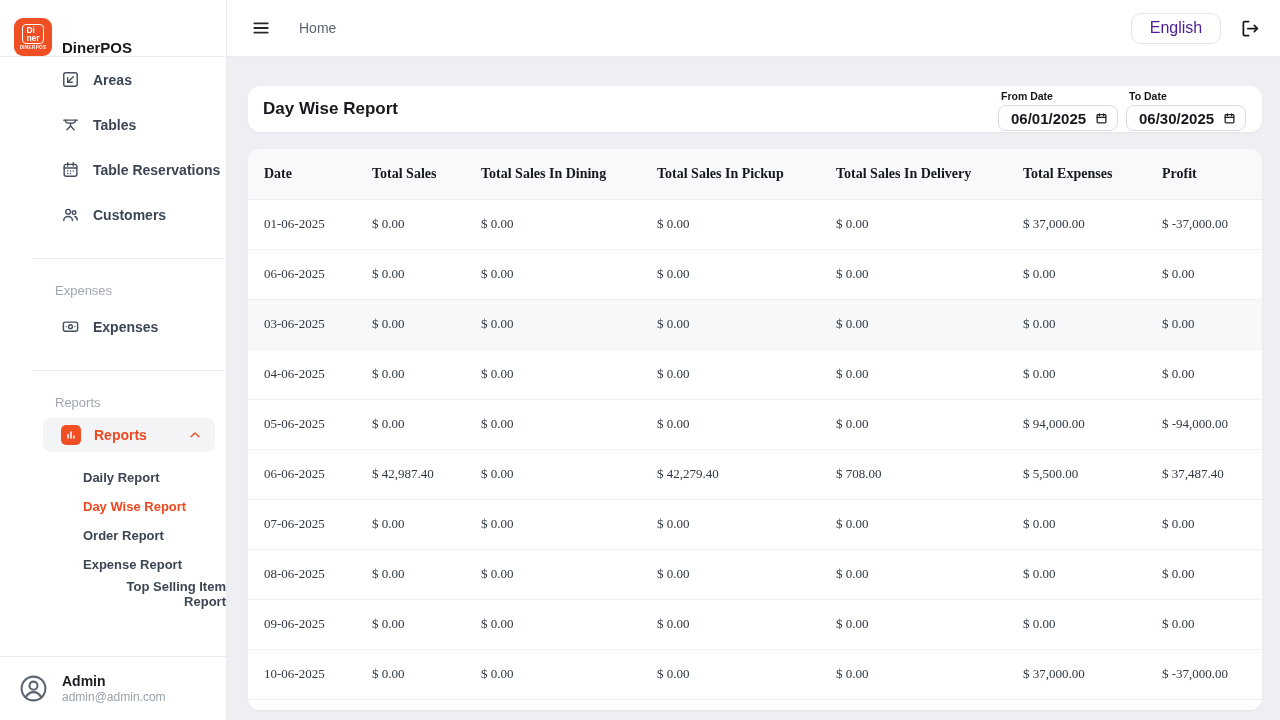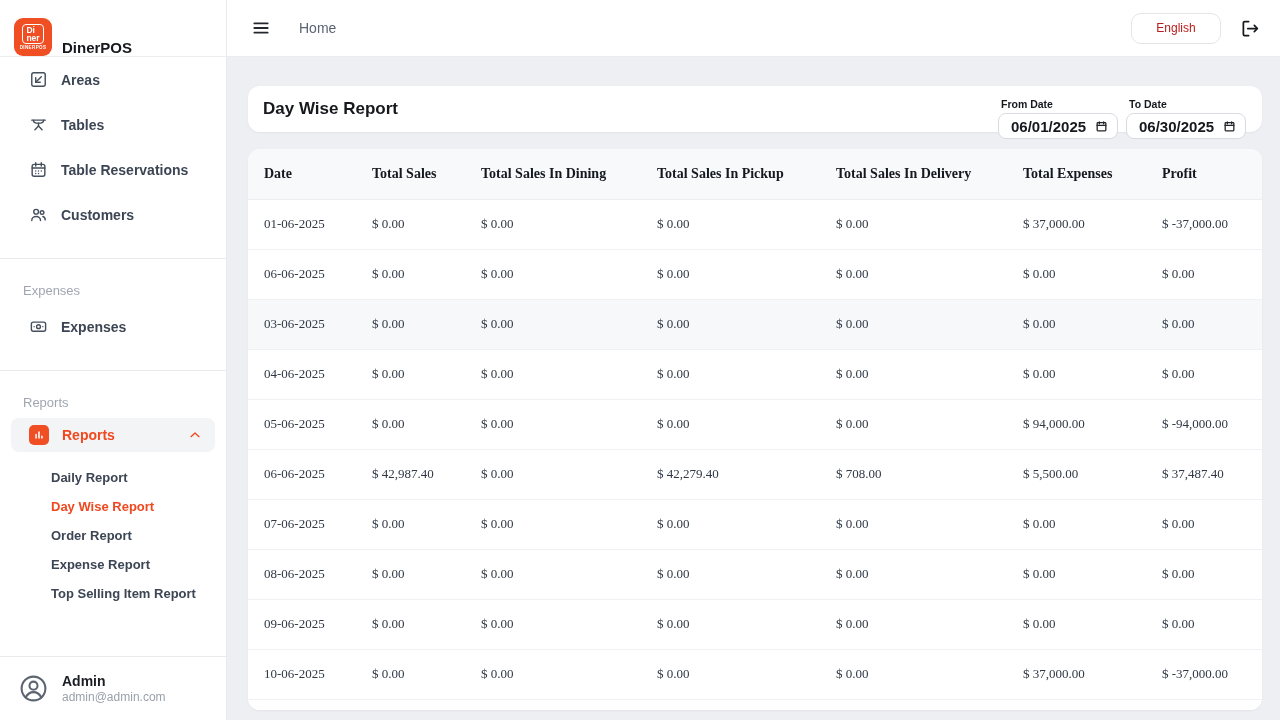--- a/index.html
+++ b/index.html
@@ -7,21 +7,21 @@
   body { font-family:"Liberation Sans", sans-serif; background:#edeff3; }
   .app { display:flex; width:1280px; height:720px; }
 
   
   .sidebar { width:227px; min-width:227px; background:#fff; border-right:1px solid #e8eaee; display:flex; flex-direction:column; }
   .brand { height:57px; display:flex; align-items:flex-end; gap:10px; padding:0 14px; border-bottom:1px solid #eceef1; cursor:pointer; }
   .logo { width:38px; height:38px; background:var(--accent,#f04e23); border-radius:9px; display:flex; flex-direction:column; align-items:center; justify-content:center; color:#fff; flex:none; }
   .logo-box { border:1.2px solid #fff; border-radius:4px; padding:1px 3px; font-size:8.5px; font-weight:bold; line-height:0.95; display:flex; flex-direction:column; align-items:flex-start; }
   .logo-sub { font-size:4.5px; font-weight:bold; letter-spacing:.4px; margin-top:1.5px; }
   .brand-name { font-size:15px; font-weight:700; color:#16181d; }
-  .side-scroll { flex:1; overflow:hidden; }
+  .side-scroll { flex:1; overflow:hidden;padding-left:32px; }
   .nav-item { height:45px; display:flex; align-items:center; gap:13px; padding:0 16px 0 29px; cursor:pointer; }
   .nav-icon { width:19px; height:19px; color:#454f5e; display:flex; flex:none; }
   .nav-icon svg { width:19px; height:19px; }
   .nav-label { font-size:14px; font-weight:600; color:#3c4553; white-space:nowrap; }
   .divider { border:none; border-top:1px solid #e8eaee; margin:21px 0 0; }
   .section-label { font-size:13px; color:#a0a6b1; margin:24px 0 6px 23px; }
   .group-item { margin:8px 11px 0; height:34px; border-radius:8px; background:#f3f4f6; display:flex; align-items:center; padding:0 12px 0 18px; gap:13px; cursor:pointer; }
   .group-icon { width:20px; height:20px; background:var(--accent,#f04e23); border-radius:5px; display:flex; align-items:center; justify-content:center; flex:none; }
   .group-icon svg { width:14px; height:14px; }
   .group-label { font-size:14px; font-weight:700; color:var(--active-link,#f0481f); flex:1; }
@@ -36,31 +36,31 @@
   .user-name { font-size:14px; font-weight:700; color:#1a1d23; line-height:1.3; }
   .user-email { font-size:12px; color:#9aa1ab; line-height:1.3; }
 
   
   main { flex:1; display:flex; flex-direction:column; background:#edeff3; min-width:0; }
   .topbar { height:57px; background:#fff; border-bottom:1px solid #e9ebef; display:flex; align-items:center; padding:0 20px 0 24px; }
   .menu-btn { width:20px; height:20px; color:#23272e; background:none; border:none; cursor:pointer; padding:0; display:flex; }
   .menu-btn svg { width:20px; height:20px; }
   .breadcrumb { margin-left:28px; font-size:14px; color:#5b6472; }
   .topbar-right { margin-left:auto; display:flex; align-items:center; gap:18px; }
-  .lang-btn { width:90px; height:31px; border:1px solid #e3e5e9; border-radius:10px; background:#fff; font-size:12px; color:#b91c1c; cursor:pointer; font-family:inherit; }
+  .lang-btn { width:90px; height:31px; border:1px solid #e3e5e9; border-radius:10px; background:#fff; font-size:16px; color:#4c1d95; cursor:pointer; font-family:inherit; }
   .logout-btn { width:21px; height:21px; color:#17191d; background:none; border:none; padding:0; cursor:pointer; display:flex; }
   .logout-btn svg { width:21px; height:21px; }
 
   .content { padding:29px 18px 0 21px; }
   .card { background:#fff; border-radius:12px; box-shadow:0 1px 2px rgba(16,24,40,.05); }
   .report-head { height:46px; display:flex; align-items:center; padding:0 16px 0 15px; }
   .report-title { font-size:17px; font-weight:700; color:#15181d; }
   .dates { margin-left:auto; display:flex; gap:8px; align-self:flex-start; padding-top:4px; }
   .date-group { width:120px; display:flex; flex-direction:column; }
-  .date-label { font-size:10.5px; font-weight:700; color:#15181d; margin:8px 0 3px 3px; }
+  .date-label { font-size:10.5px; font-weight:700; color:#15181d; margin:0 0 3px 3px; }
   .date-input { height:26px; border:1px solid #d8dbe0; border-radius:8px; display:flex; align-items:center; padding:0 9px 0 12px; font-size:15px; font-weight:700; color:#15181d; background:#fff; gap:6px; cursor:text; }
   .date-value { flex:1; }
   .cal-icon { width:13px; height:13px; color:#23262b; display:flex; cursor:pointer; }
   .cal-icon svg { width:13px; height:13px; }
 
   .table-card { margin-top:17px; height:561px; overflow:hidden;font-family:Liberation Serif, serif; }
   table { width:100%; border-collapse:collapse; table-layout:fixed; }
   th { height:50px; background:#f8f9fb; text-align:left; padding:0 8px 0 16px; font-size:14px; font-weight:700; color:#14181f; border-bottom:1px solid #eceef1; white-space:nowrap; overflow:hidden; }
   td { height:50px; padding:0 8px 0 16px; font-size:13px; color:#2f3844; border-bottom:1px solid #eff1f4; background:#fff; white-space:nowrap; }
   tr.tint td { background:#f7f8fa; }

